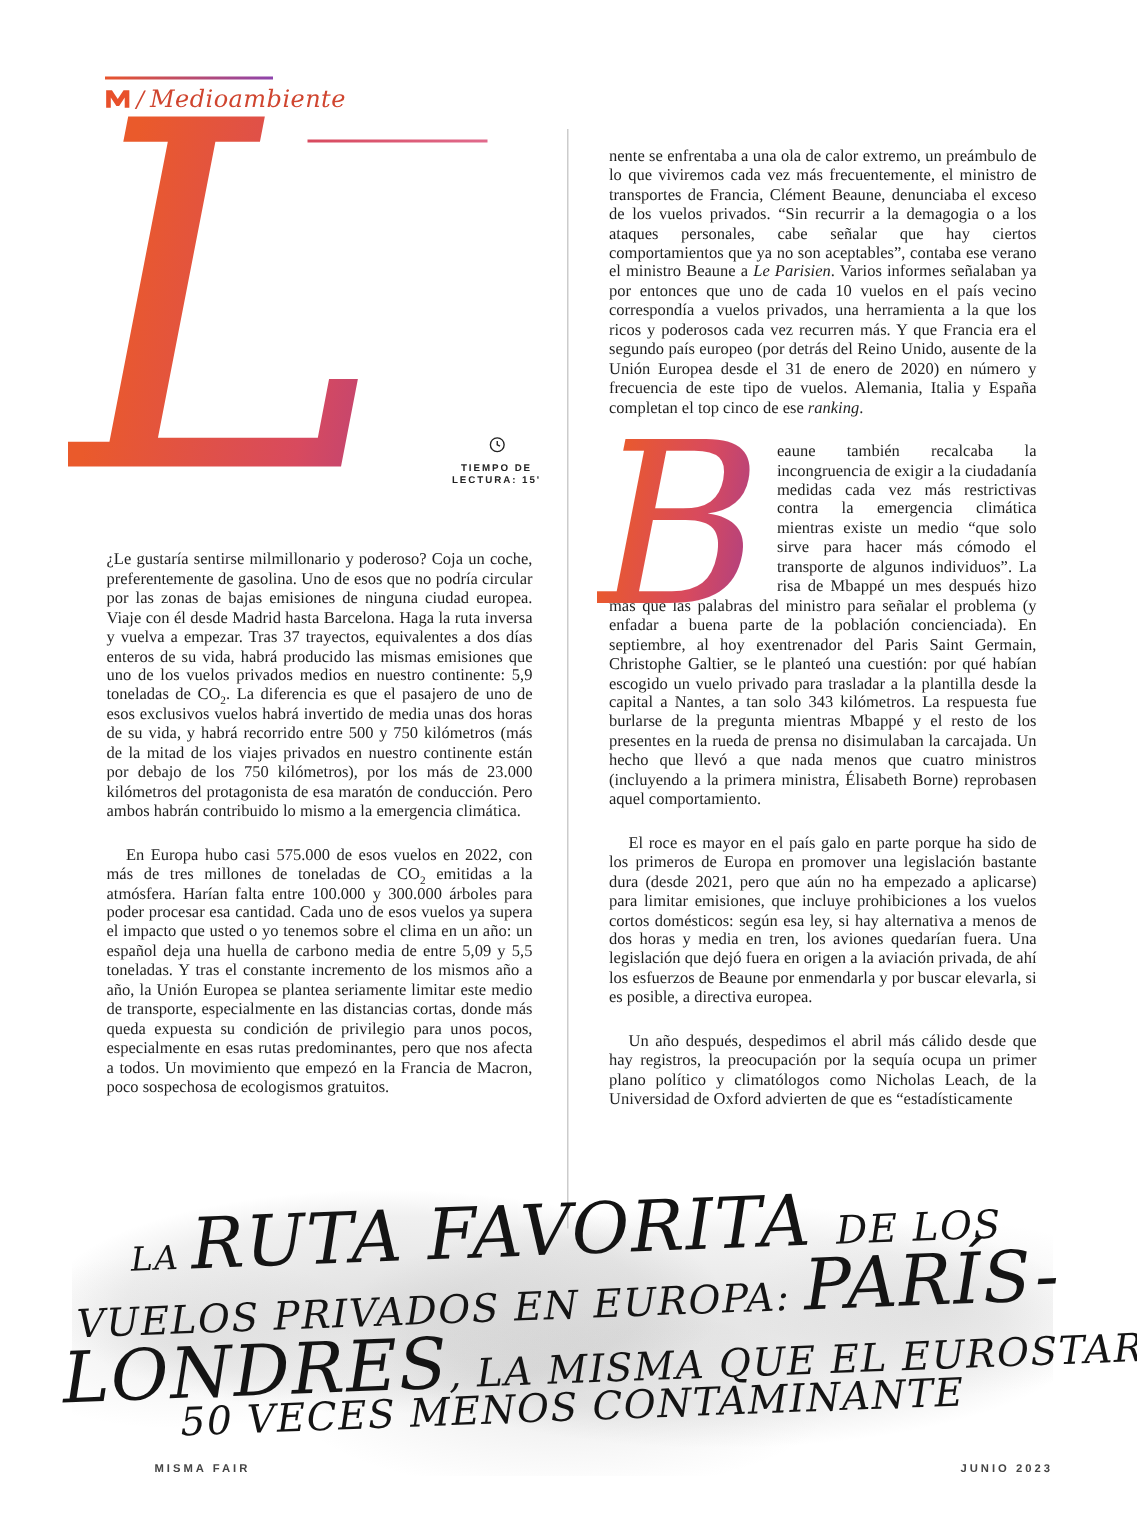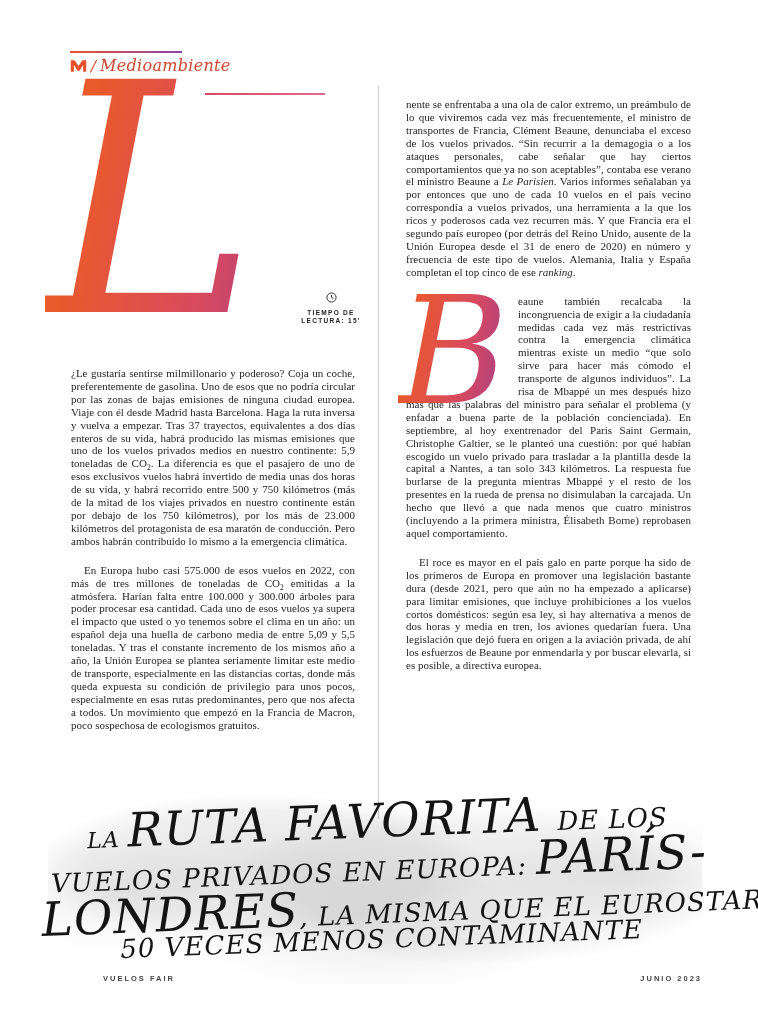--- a/index.html
+++ b/index.html
@@ -102,30 +102,31 @@
   <div class="col-divider"></div>
 
   <div class="col-right">
     <p class="body-p"><span>nente se enfrentaba a una ola de calor extremo, un preámbulo de lo que viviremos cada vez más frecuentemente, el ministro de transportes de Francia, Clément Beaune, denunciaba el exceso de los vuelos privados. “Sin recurrir a la demagogia o a los ataques personales, cabe señalar que hay ciertos comportamientos que ya no son aceptables”, contaba ese verano el ministro Beaune a </span><span class="it">Le Parisien</span><span>. Varios informes señalaban ya por entonces que uno de cada 10 vuelos en el país vecino correspondía a vuelos privados, una herramienta a la que los ricos y poderosos cada vez recurren más. Y que Francia era el segundo país europeo (por detrás del Reino Unido, ausente de la Unión Europea desde el 31 de enero de 2020) en número y frecuencia de este tipo de vuelos. Alemania, Italia y España completan el top cinco de ese </span><span class="it">ranking</span><span>.</span></p>
     <p class="body-p dropcap-para">
       <span class="b-float">
           <span class="dropcap-b">B</span>
         </span><span><span>eaune también recalcaba la incongruencia de exigir a la ciudadanía medidas cada vez más restrictivas contra la emergencia climática mientras existe un medio “que solo sirve para hacer más cómodo el transporte de algunos individuos”. La risa de Mbappé un mes después hizo más que las palabras del ministro para señalar el problema (y enfadar a buena parte de la población concienciada). En septiembre, al hoy exentrenador del Paris Saint Germain, Christophe Galtier, se le planteó una cuestión: por qué habían escogido un vuelo privado para trasladar a la plantilla desde la capital a Nantes, a tan solo 343 kilómetros. La respuesta fue burlarse de la pregunta mientras Mbappé y el resto de los presentes en la rueda de prensa no disimulaban la carcajada. Un hecho que llevó a que nada menos que cuatro ministros (incluyendo a la primera ministra, Élisabeth Borne) reprobasen aquel comportamiento.</span></span>
     </p>
     <p class="body-p indent"><span>El roce es mayor en el país galo en parte porque ha sido de los primeros de Europa en promover una legislación bastante dura (desde 2021, pero que aún no ha empezado a aplicarse) para limitar emisiones, que incluye prohibiciones a los vuelos cortos domésticos: según esa ley, si hay alternativa a menos de dos horas y media en tren, los aviones quedarían fuera. Una legislación que dejó fuera en origen a la aviación privada, de ahí los esfuerzos de Beaune por enmendarla y por buscar elevarla, si es posible, a directiva europea.</span></p>
+    <p class="body-p indent"><span>Un año después, despedimos el abril más cálido desde que hay registros, la preocupación por la sequía ocupa un primer plano político y climatólogos como Nicholas Leach, de la Universidad de Oxford advierten de que es “estadísticamente</span></p>
   </div>
 
   <div class="pullquote">
     <div class="blob"></div>
     <div class="q-lines">
       <div class="q-line"><span class="q-s">LA </span><span class="q-xl">RUTA FAVORITA </span><span class="q-m">DE LOS</span></div>
       <div class="q-line"><span class="q-m">VUELOS PRIVADOS EN EUROPA: </span><span class="q-xl">PARÍS-</span></div>
       <div class="q-line"><span class="q-xl">LONDRES</span><span class="q-m">, LA MISMA QUE EL EUROSTAR,</span></div>
       <div class="q-line"><span class="q-m">50 VECES MENOS CONTAMINANTE</span></div>
     </div>
   </div>
 
   <div class="footer">
-    <span>VUELOS FAIR</span>
+    <span>MISMA FAIR</span>
     <span>JUNIO 2023</span>
   </div>
 
 </div>
 
 </body></html>

